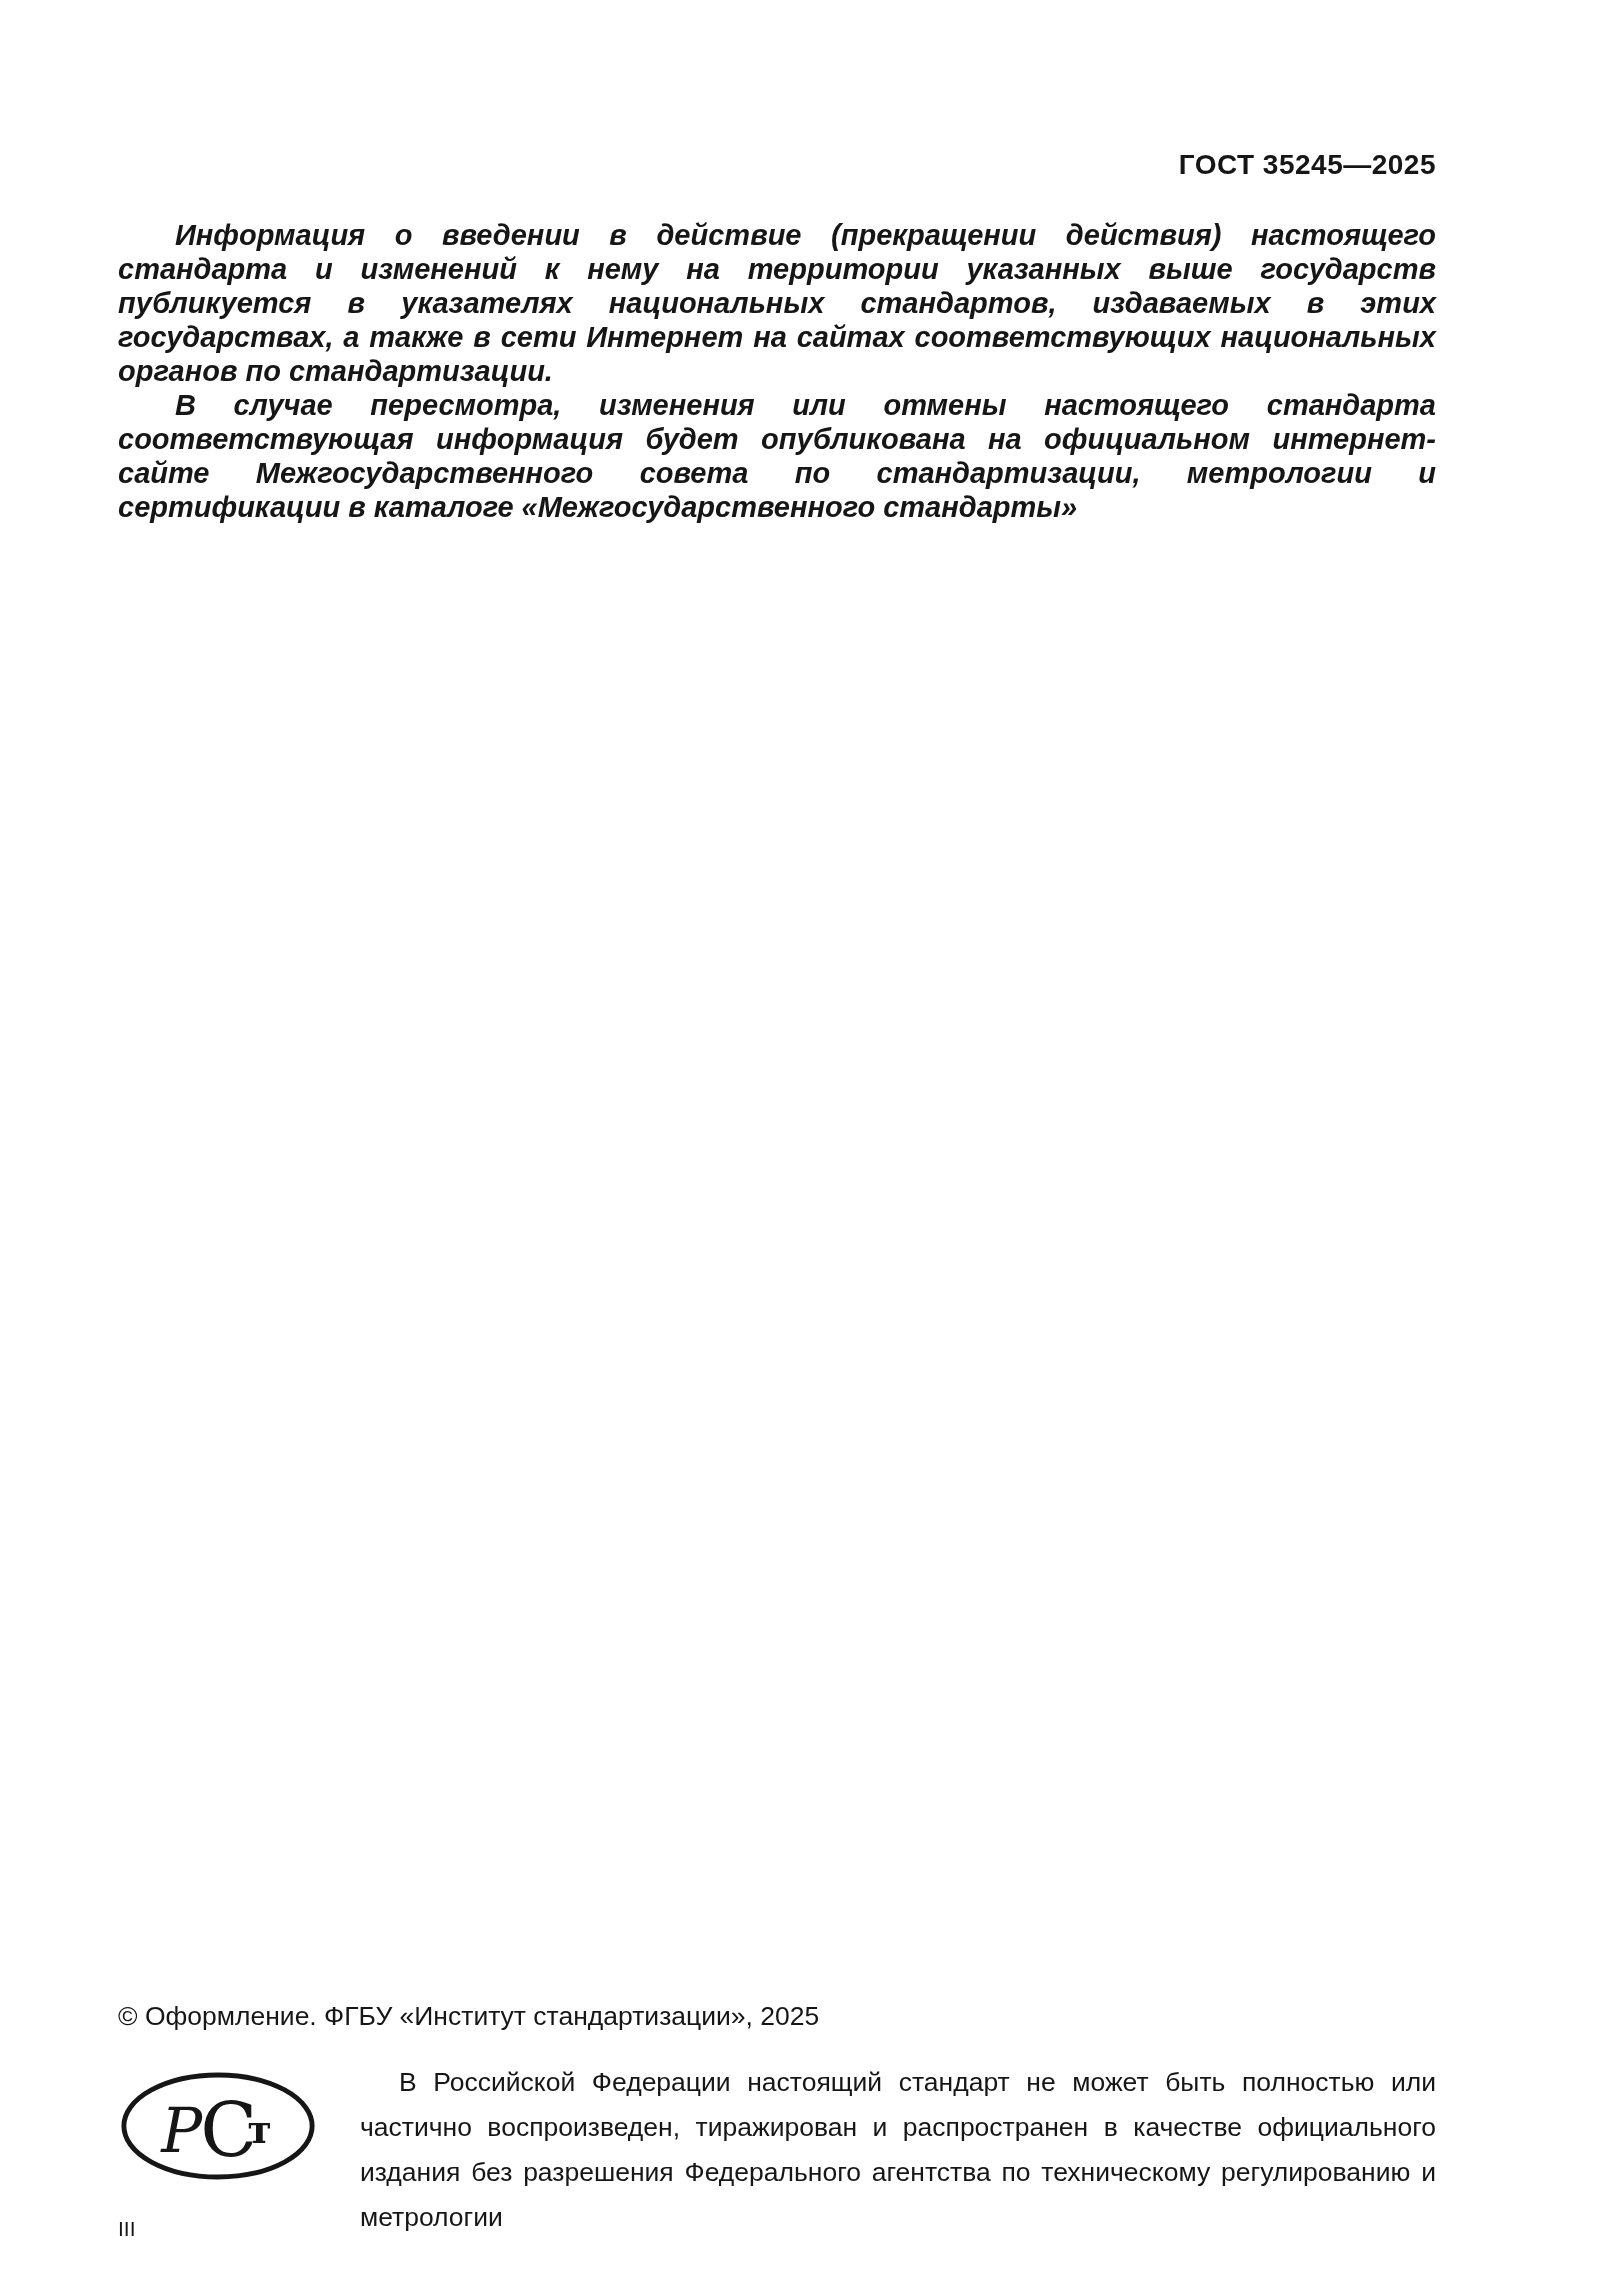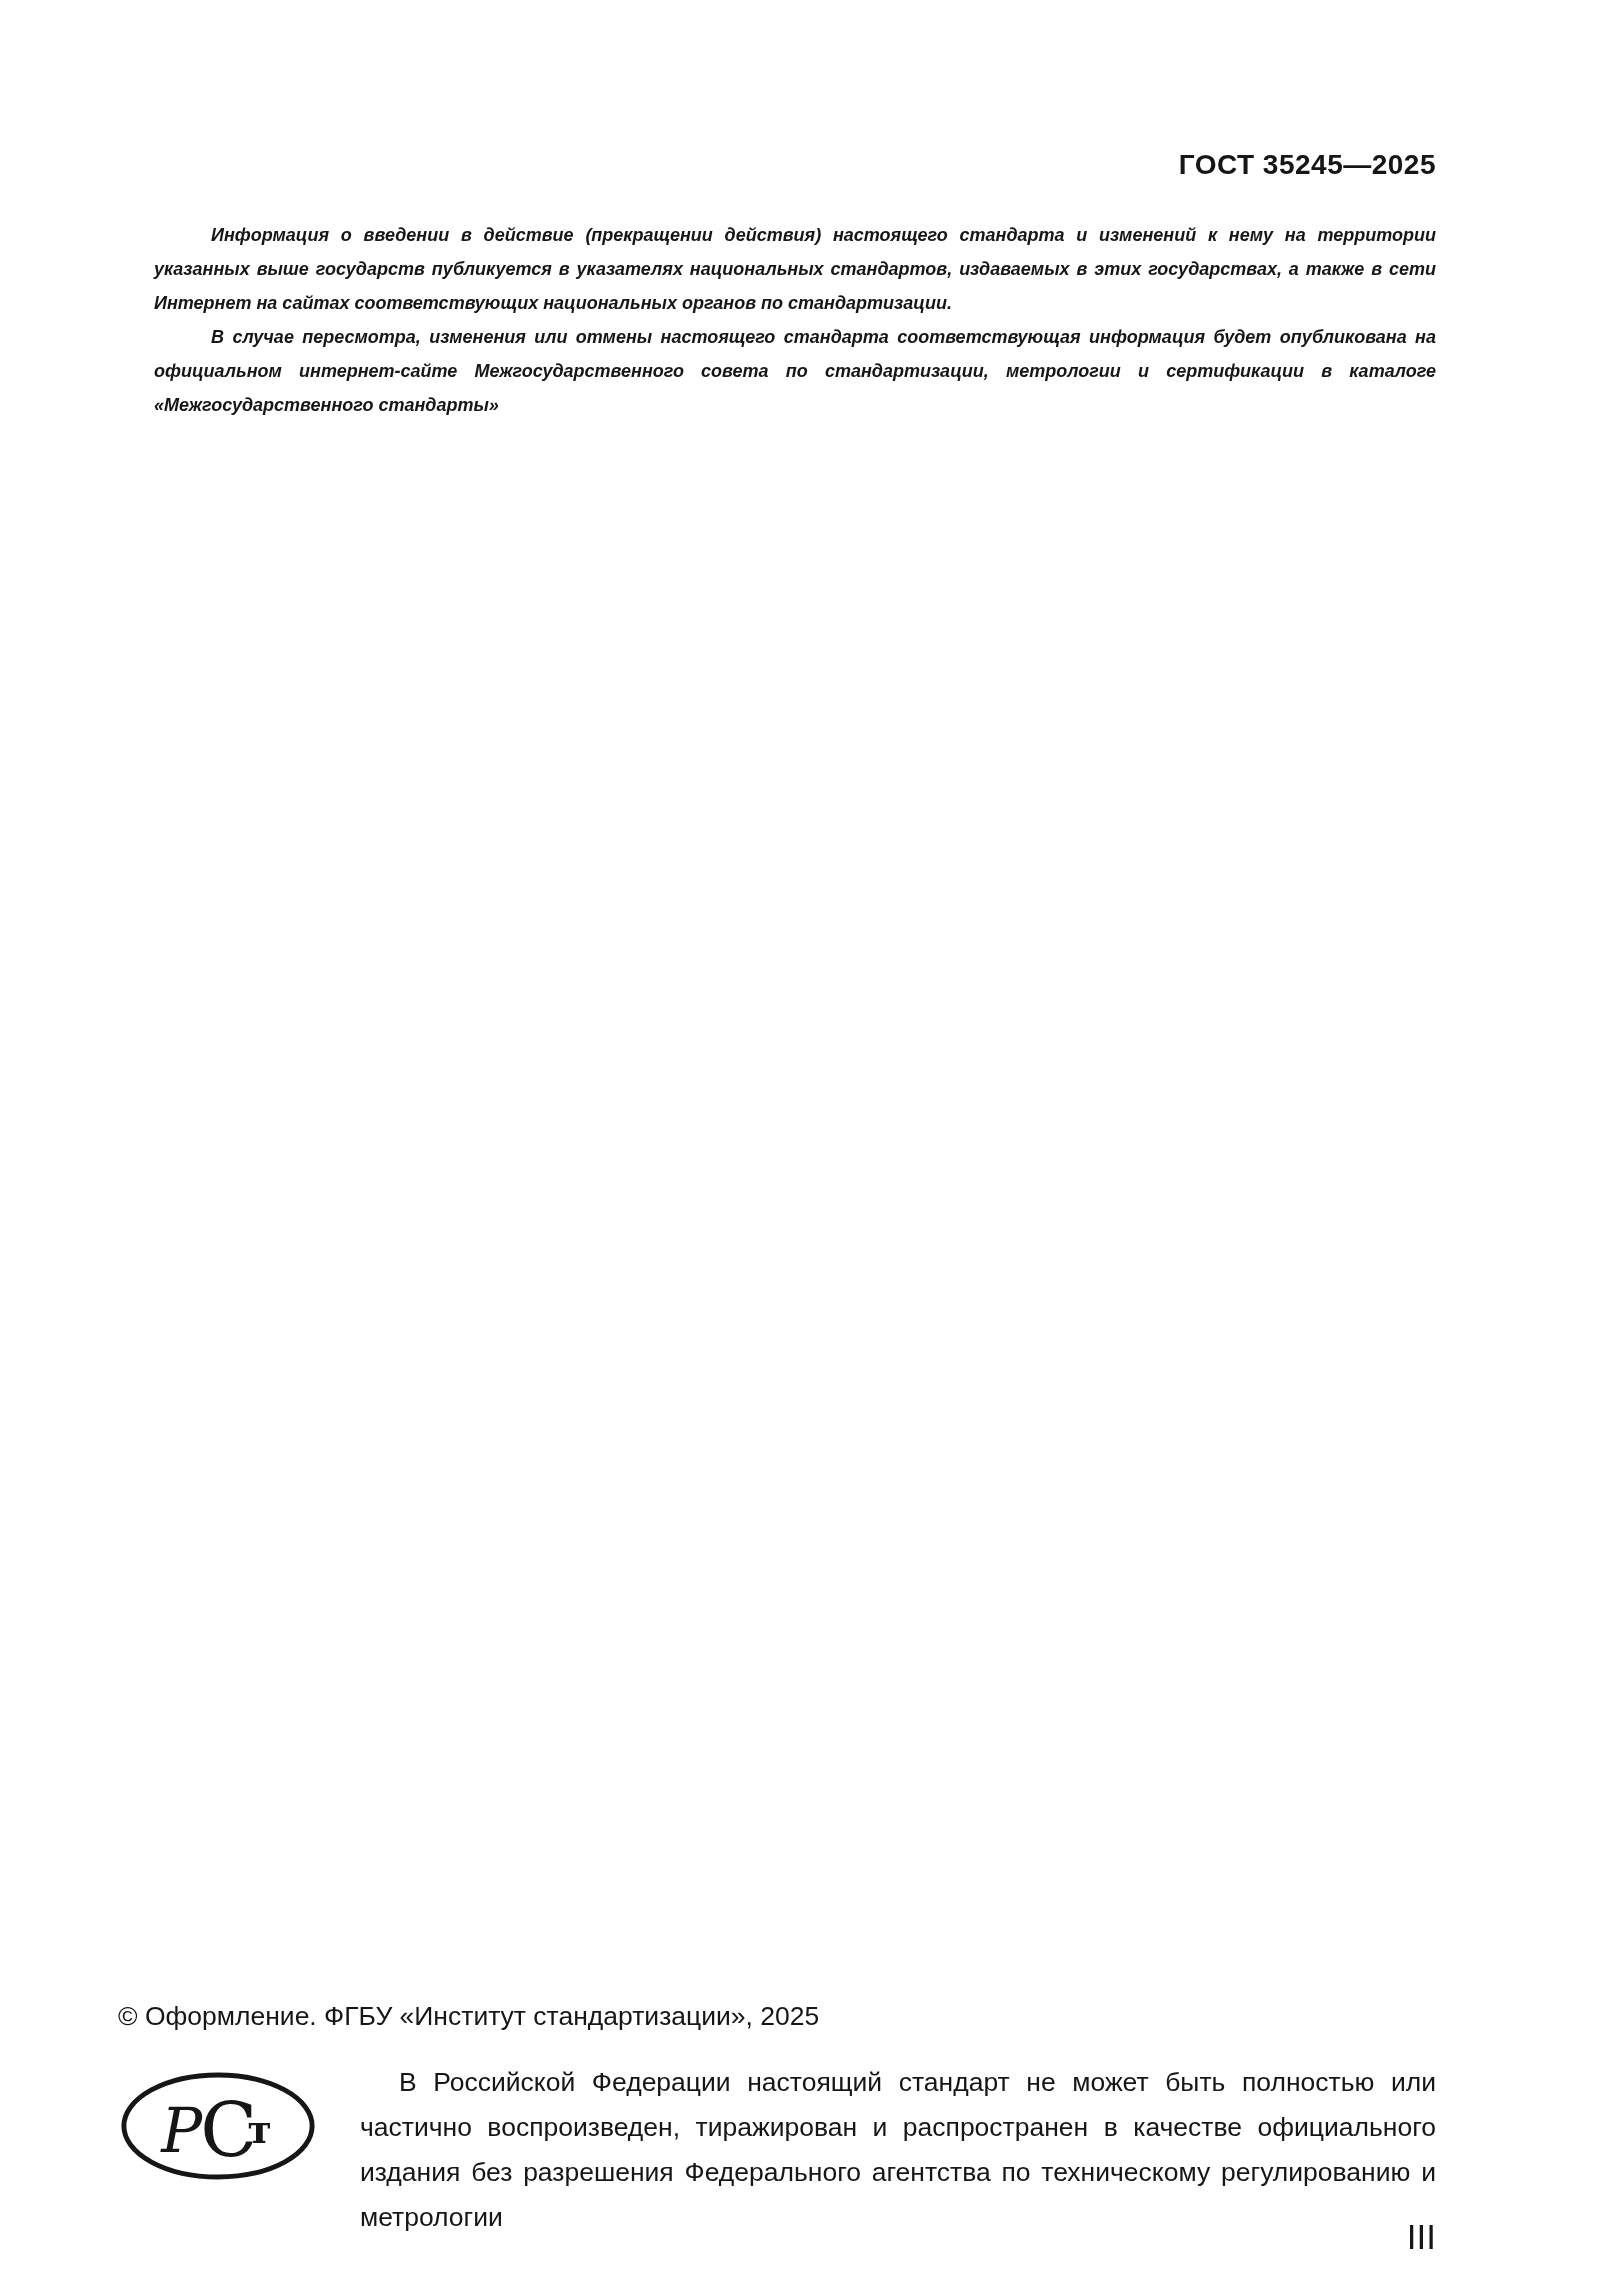--- a/index.html
+++ b/index.html
@@ -25,25 +25,24 @@
   }
   .intro {
     position: absolute;
     top: 218px;
     left: 118px;
     width: 1318px;
   }
   .intro p {
     font-style: italic;
     font-weight: 600;
-    font-size: 18px;
+    font-size: 29px;
     line-height: 34px;
     text-align: justify;
     text-indent: 57px;
-    margin-left: 36px;
   }
   .copyright-line {
     position: absolute;
     top: 2000px;
     left: 118px;
     width: 1318px;
     text-align: left;
     font-size: 26.5px;
     line-height: 33px;
   }
@@ -66,22 +65,22 @@
     font-size: 26.5px;
     line-height: 45px;
     text-align: justify;
     text-indent: 39px;
   }
   .page-number {
     position: absolute;
     top: 2217px;
     left: 118px;
     width: 1318px;
-    text-align: right;
-    font-size: 35px;
+    text-align: left;
+    font-size: 21px;
     font-weight: 400;
   }
 </style>
 </head>
 <body>
 
 <div class="page">
 
   <div class="std-header">ГОСТ 35245—2025</div>
 

